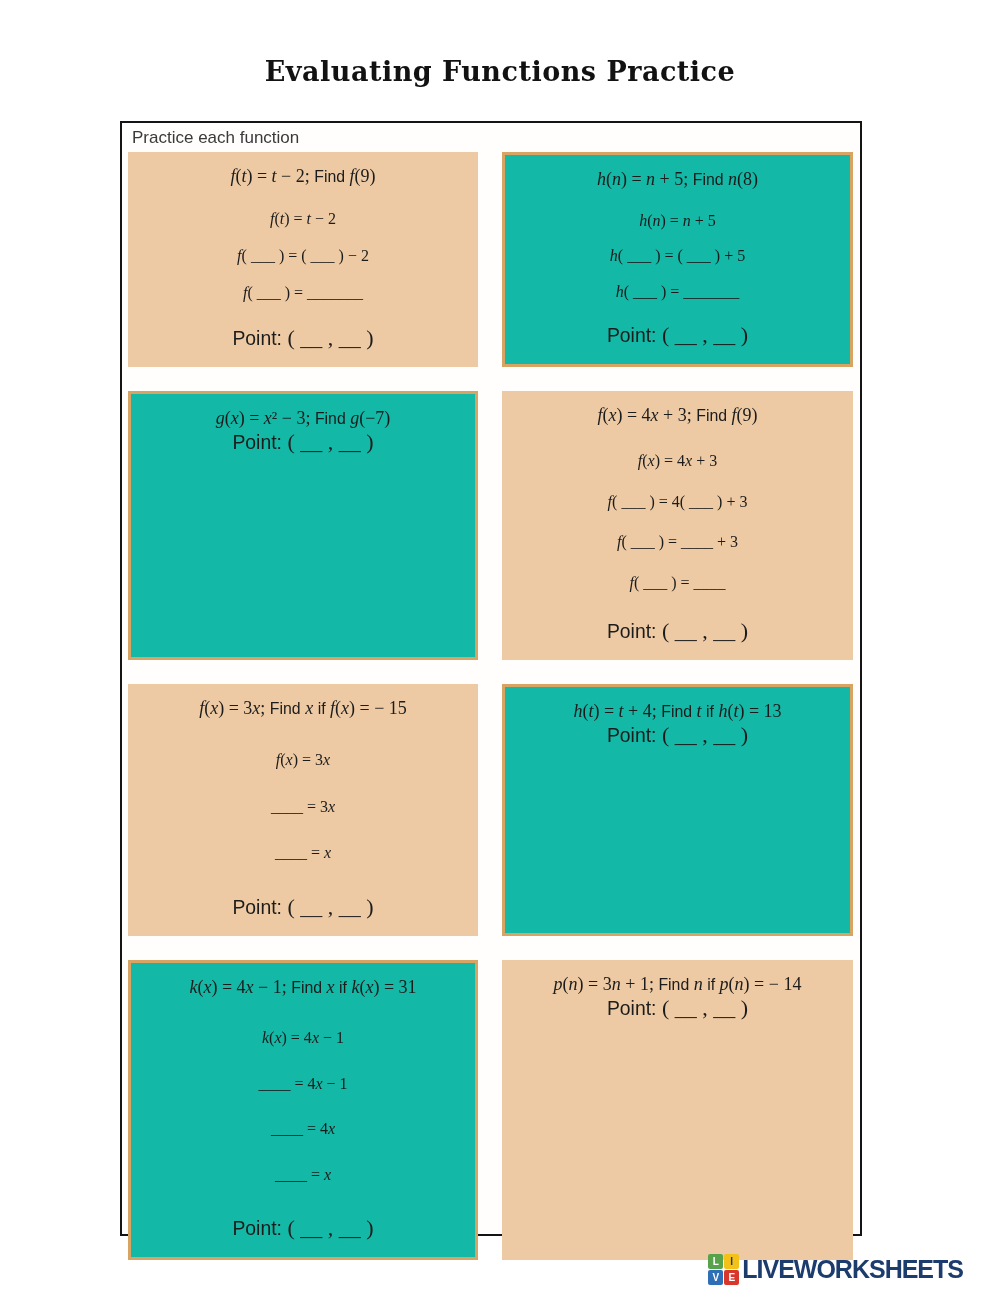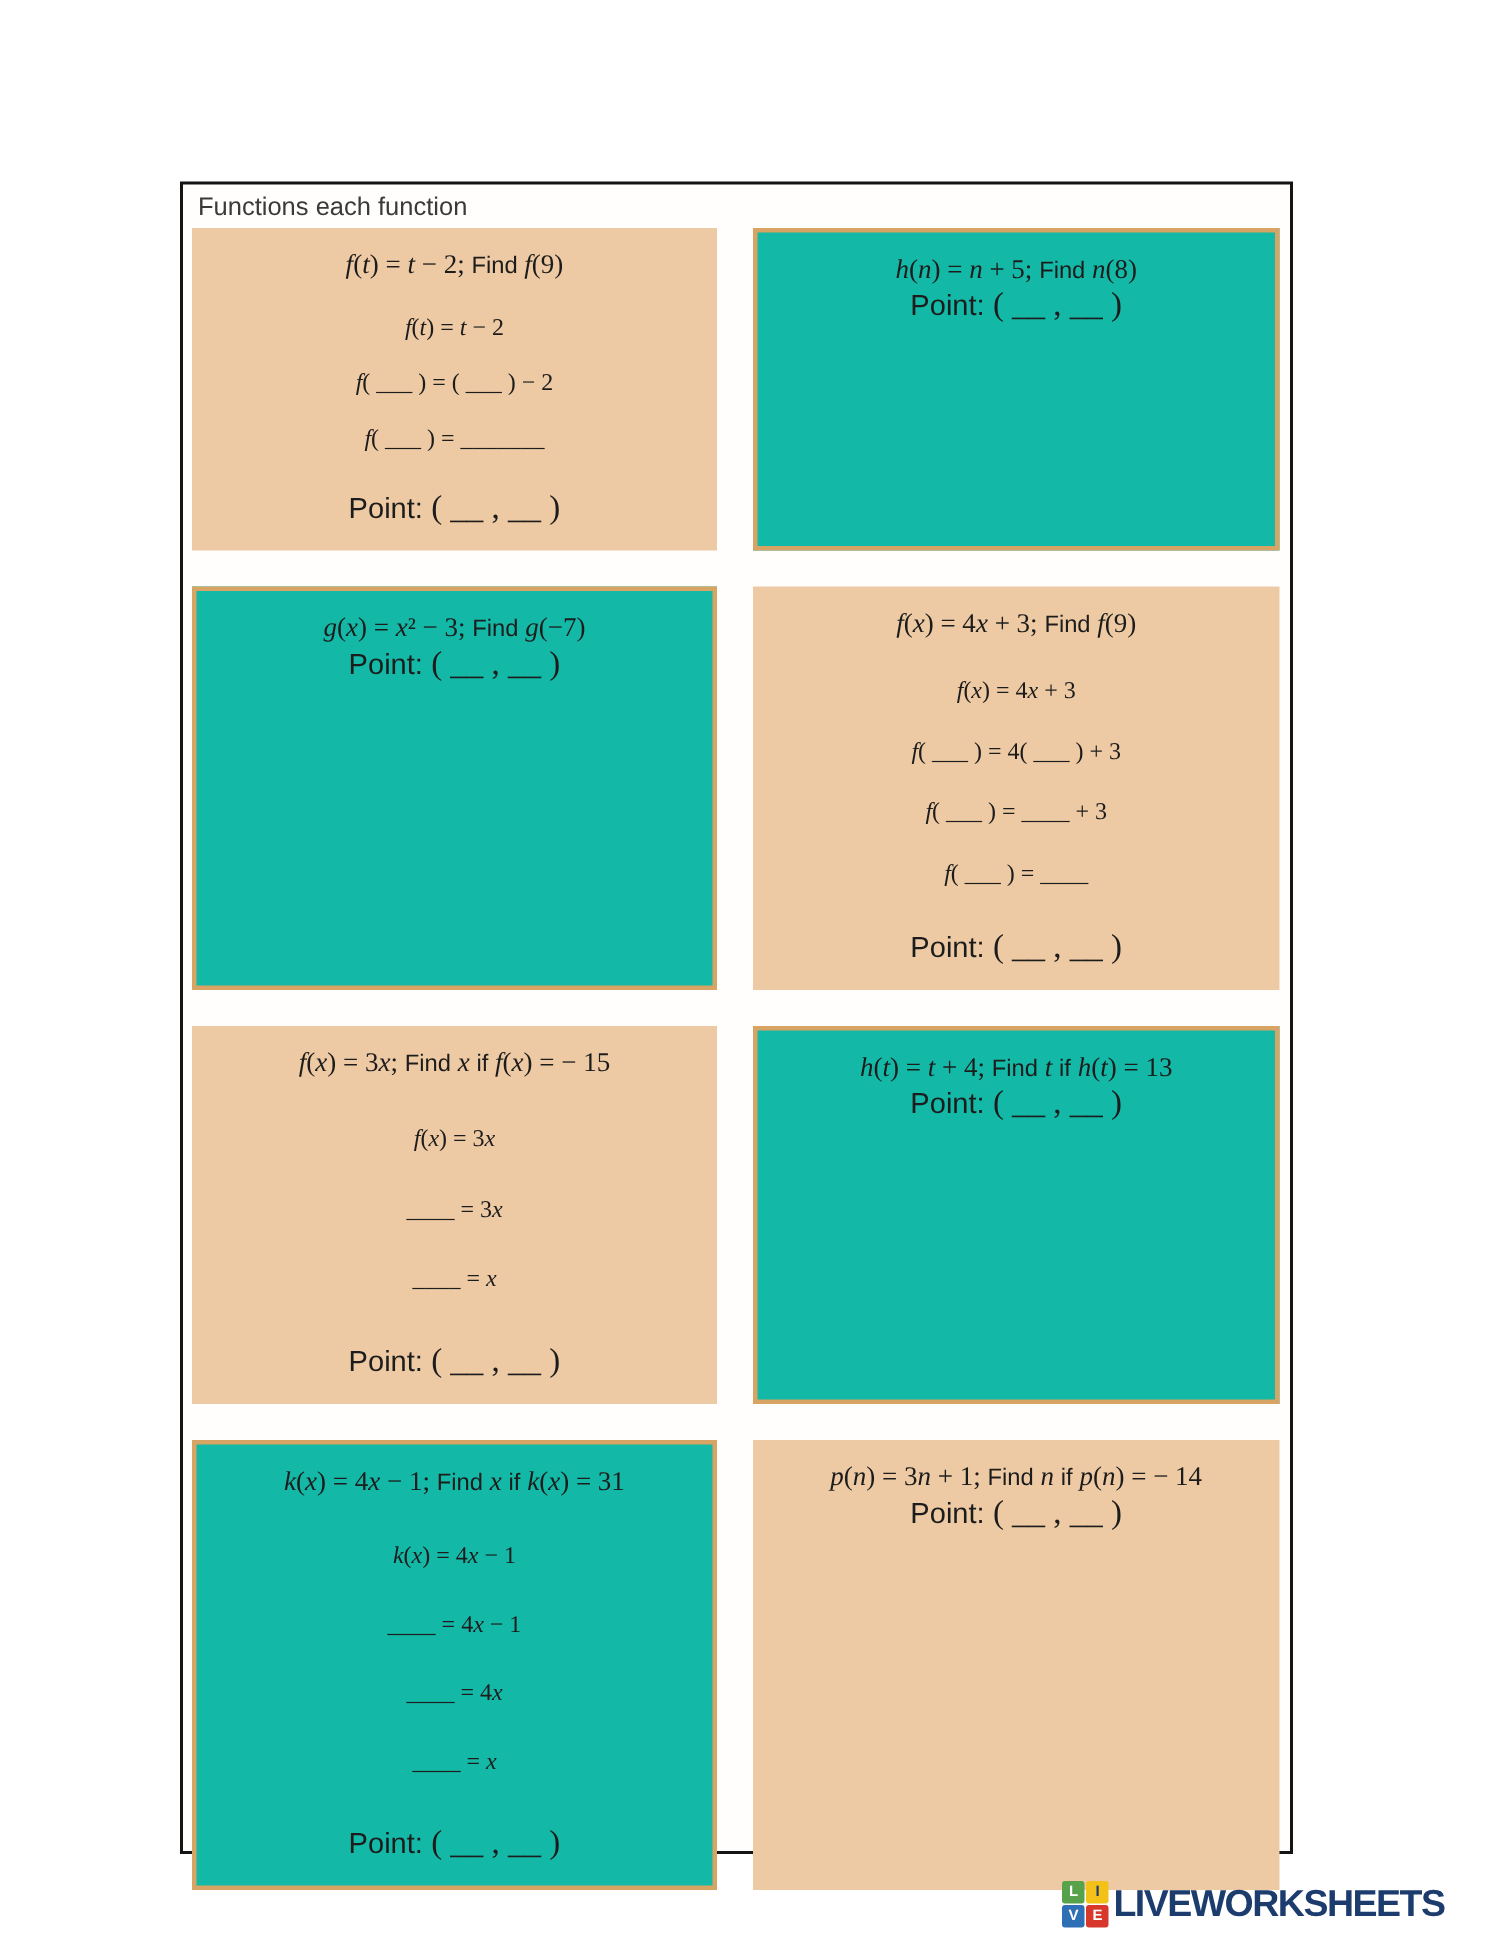--- a/index.html
+++ b/index.html
@@ -46,35 +46,41 @@
         color:#ffffff;border-radius:2px;}
   .tile:nth-child(2){color:var(--logo-navy,#1d3c6e);}
   .logo-text{font-family:"Liberation Sans",sans-serif;font-weight:700;font-size:25px;
              letter-spacing:-1px;color:var(--logo-navy,#1d3c6e);}
 </style>
 </head>
 <body>
 
 <div class="canvas">
 
+  <div class="page-title">Evaluating Functions Practice</div>
 
   <div class="sheet">
-    <div class="instructions">Functions each function</div>
+    <div class="instructions">Practice each function</div>
     <div class="grid">
         <div class="cell filled">
           <div class="q-header"><i>f</i>(<i>t</i>) = <i>t</i> − 2; <span class="w">Find</span> <i>f</i>(9)</div>
           <div class="steps">
             <div class="step"><i>f</i>(<i>t</i>) = <i>t</i> − 2</div>
             <div class="step"><i>f</i>( ___ ) = ( ___ ) − 2</div>
             <div class="step"><i>f</i>( ___ ) = _______</div>
           </div>
           <div class="point"><span class="w">Point:</span> ( __ , __ )</div>
         </div>
         <div class="cell outlined">
           <div class="q-header"><i>h</i>(<i>n</i>) = <i>n</i> + 5; <span class="w">Find</span> <i>n</i>(8)</div>
+          <div class="steps">
+            <div class="step"><i>h</i>(<i>n</i>) = <i>n</i> + 5</div>
+            <div class="step"><i>h</i>( ___ ) = ( ___ ) + 5</div>
+            <div class="step"><i>h</i>( ___ ) = _______</div>
+          </div>
           <div class="point"><span class="w">Point:</span> ( __ , __ )</div>
         </div>
         <div class="cell outlined">
           <div class="q-header"><i>g</i>(<i>x</i>) = <i>x</i>² − 3; <span class="w">Find</span> <i>g</i>(−7)</div>
           <div class="point"><span class="w">Point:</span> ( __ , __ )</div>
         </div>
         <div class="cell filled">
           <div class="q-header"><i>f</i>(<i>x</i>) = 4<i>x</i> + 3; <span class="w">Find</span> <i>f</i>(9)</div>
           <div class="steps">
             <div class="step"><i>f</i>(<i>x</i>) = 4<i>x</i> + 3</div>

